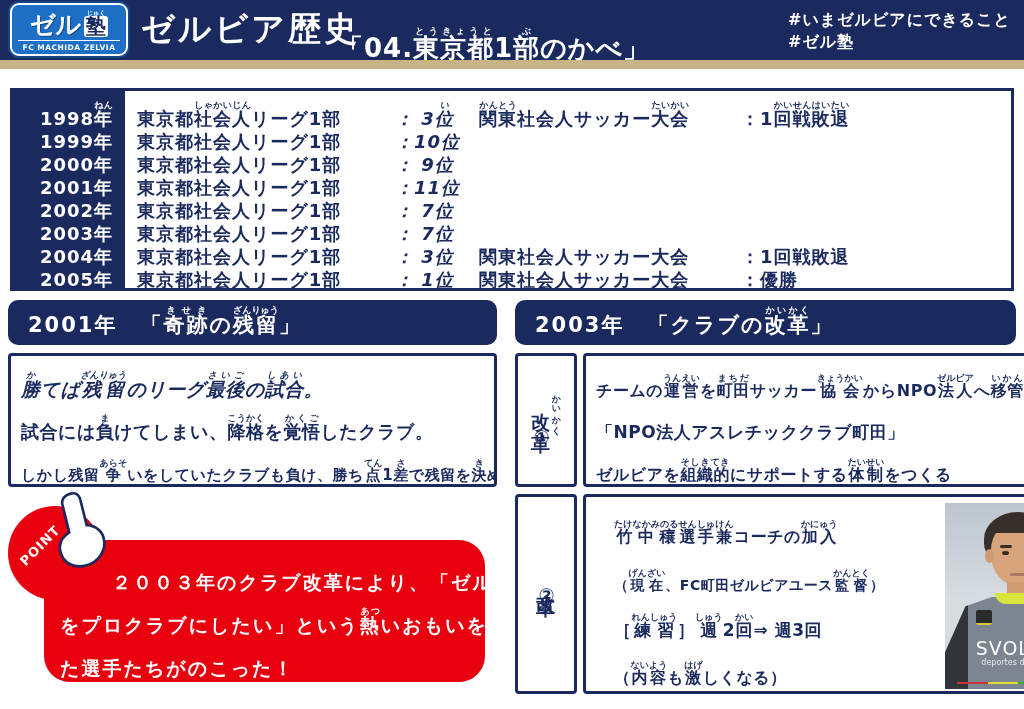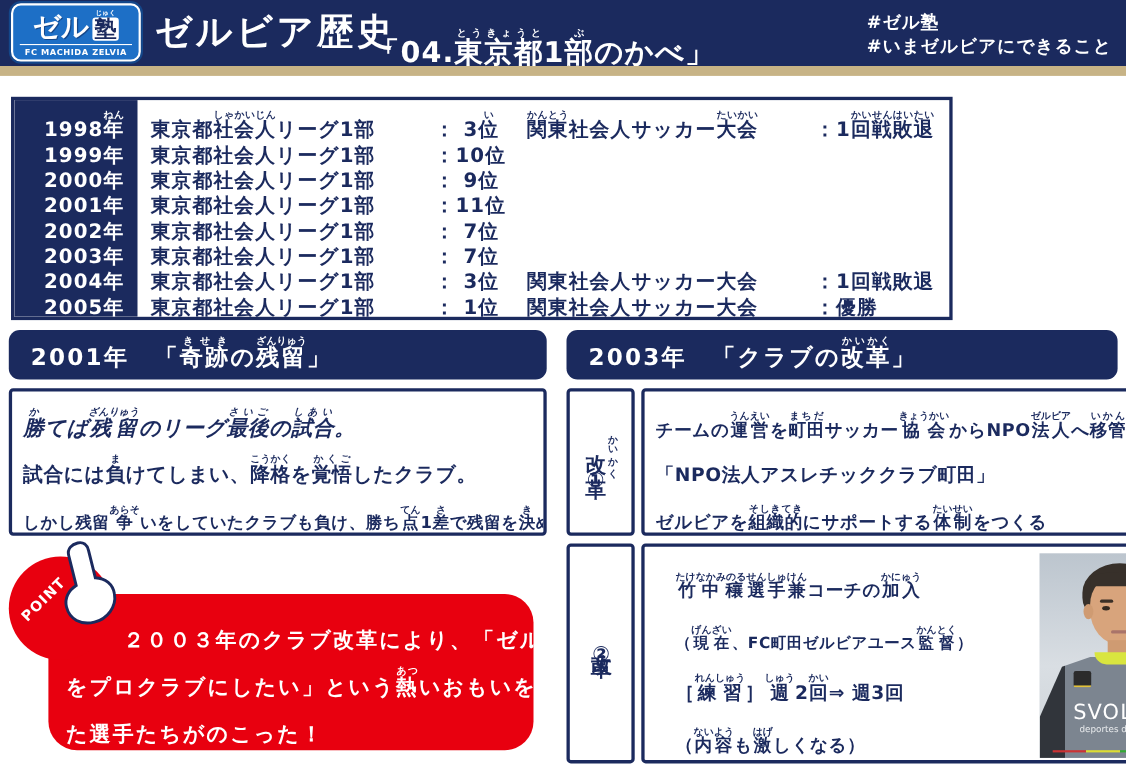--- a/index.html
+++ b/index.html
@@ -20,30 +20,30 @@
   .title{position:absolute;left:141px;top:11px;margin:0;color:#fff;font-size:33px;font-weight:900;
          letter-spacing:3px;line-height:1.1;white-space:nowrap;}
   .subtitle{position:absolute;left:337px;top:26px;color:#fff;font-size:26px;font-weight:900;
             letter-spacing:1px;line-height:1;white-space:nowrap;}
   .hashtags{position:absolute;left:788px;top:9px;color:#fff;font-size:16px;font-weight:800;
             line-height:22px;letter-spacing:1px;white-space:nowrap;}
   
   ruby{ruby-position:over;}
   rt{font-size:9px;font-weight:700;letter-spacing:0;}
   
-  .history-table{position:absolute;left:10px;top:88px;width:856px;height:203px;background:#fff;
+  .history-table{position:absolute;left:10px;top:88px;width:1004px;height:203px;background:#fff;
                  border:3px solid #1b2a5e;box-sizing:border-box;overflow:hidden;}
   .year-col-bg{position:absolute;left:0;top:0;width:112px;height:100%;background:#1b2a5e;}
   .rows{position:relative;padding-top:2px;}
   .trow{display:flex;align-items:flex-end;height:23px;font-size:18px;font-weight:800;
         color:#1b2a5e;letter-spacing:1px;line-height:1.05;white-space:nowrap;}
   .trow.tall{height:36px;}
   .c-year{width:112px;box-sizing:border-box;padding-right:12px;text-align:right;color:#fff;flex:none;}
   .c-league{width:270px;box-sizing:border-box;padding-left:12px;flex:none;}
-  .c-rank{width:84px;flex:none;}
+  .c-rank{width:84px;flex:none;font-style:italic;}
   .c-kanto{width:262px;flex:none;}
   .c-result{flex:1;}
   
   .sec-header{position:absolute;top:300px;height:45px;background:#1b2a5e;border-radius:10px;
               color:#fff;font-size:21px;font-weight:900;letter-spacing:2px;display:flex;
               align-items:flex-end;padding:0 0 6px 20px;box-sizing:border-box;white-space:nowrap;overflow:visible;}
   .sec-header.left{left:8px;width:489px;}
   .sec-header.right{left:515px;width:501px;}
   
   .box2001{position:absolute;left:8px;top:353px;width:489px;height:134px;background:#fff;
@@ -122,22 +122,22 @@
         <span class="logo-juku-col">
           <span class="logo-juku-ruby">じゅく</span>
           <span class="logo-juku">塾</span>
         </span>
       </div>
       <div class="logo-sub">FC MACHIDA ZELVIA</div>
     </div>
     <h1 class="title">ゼルビア歴史</h1>
     <div class="subtitle">「04.<ruby>東京都<rt>とうきょうと</rt></ruby>1<ruby>部<rt>ぶ</rt></ruby>のかべ」</div>
     <div class="hashtags">
+      <div>#いまゼルビアにできること</div>
       <div>#ゼル塾</div>
-      <div>#いまゼルビアにできること</div>
     </div>
   </header>
   <div class="goldline"></div>
 
   <section class="history-table">
     <div class="year-col-bg"></div>
     <div class="rows" id="rows">
     <div class="trow tall">
       <span class="c-year">1998<ruby>年<rt>ねん</rt></ruby></span>
       <span class="c-league">東京都<ruby>社会人<rt>しゃかいじん</rt></ruby>リーグ1部</span>

